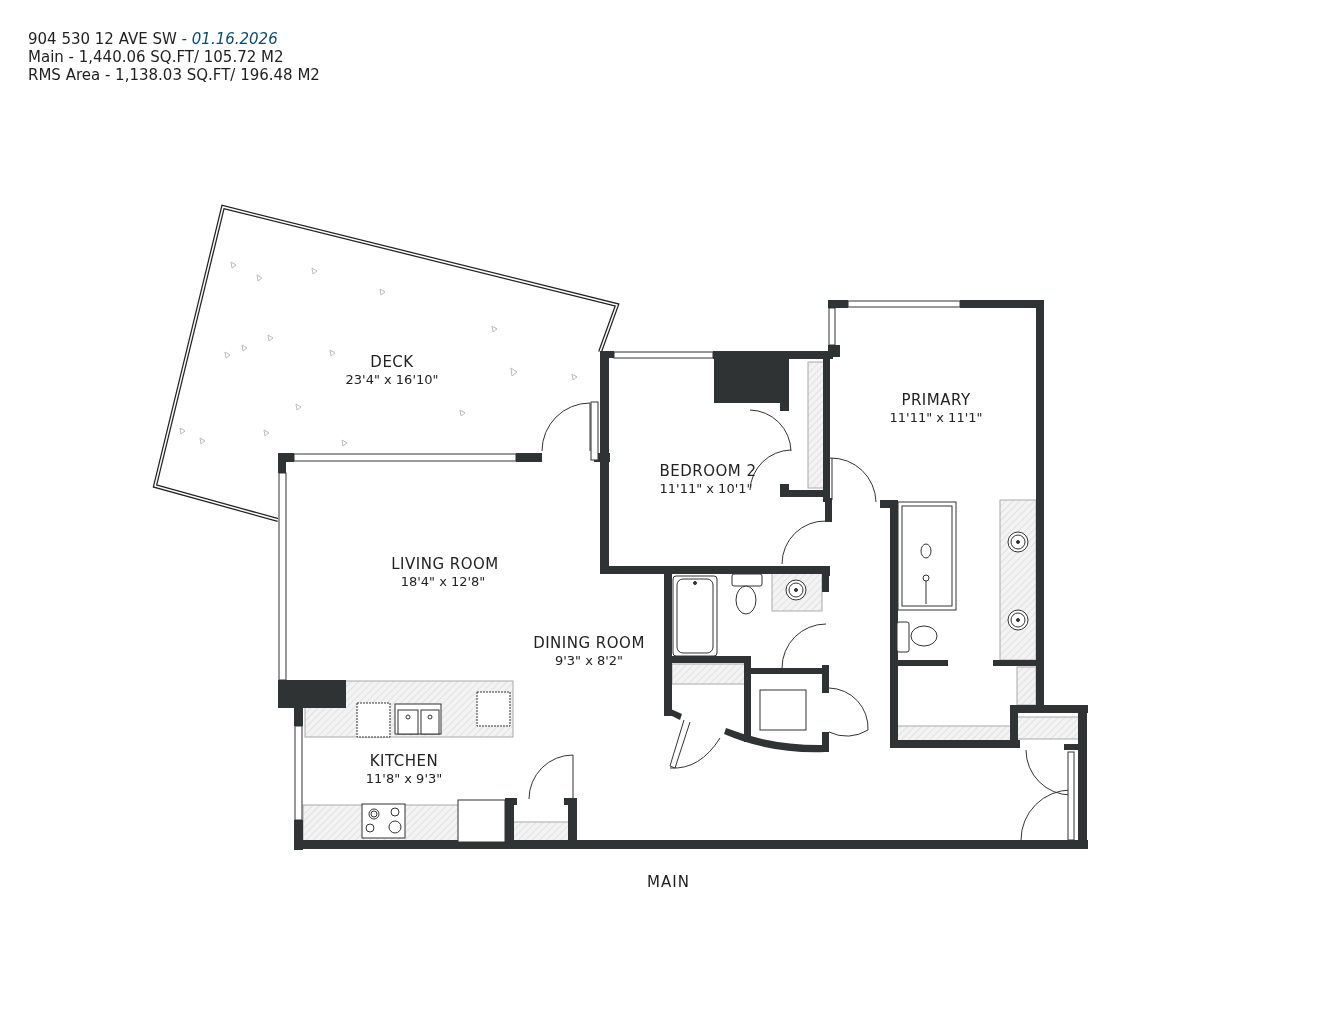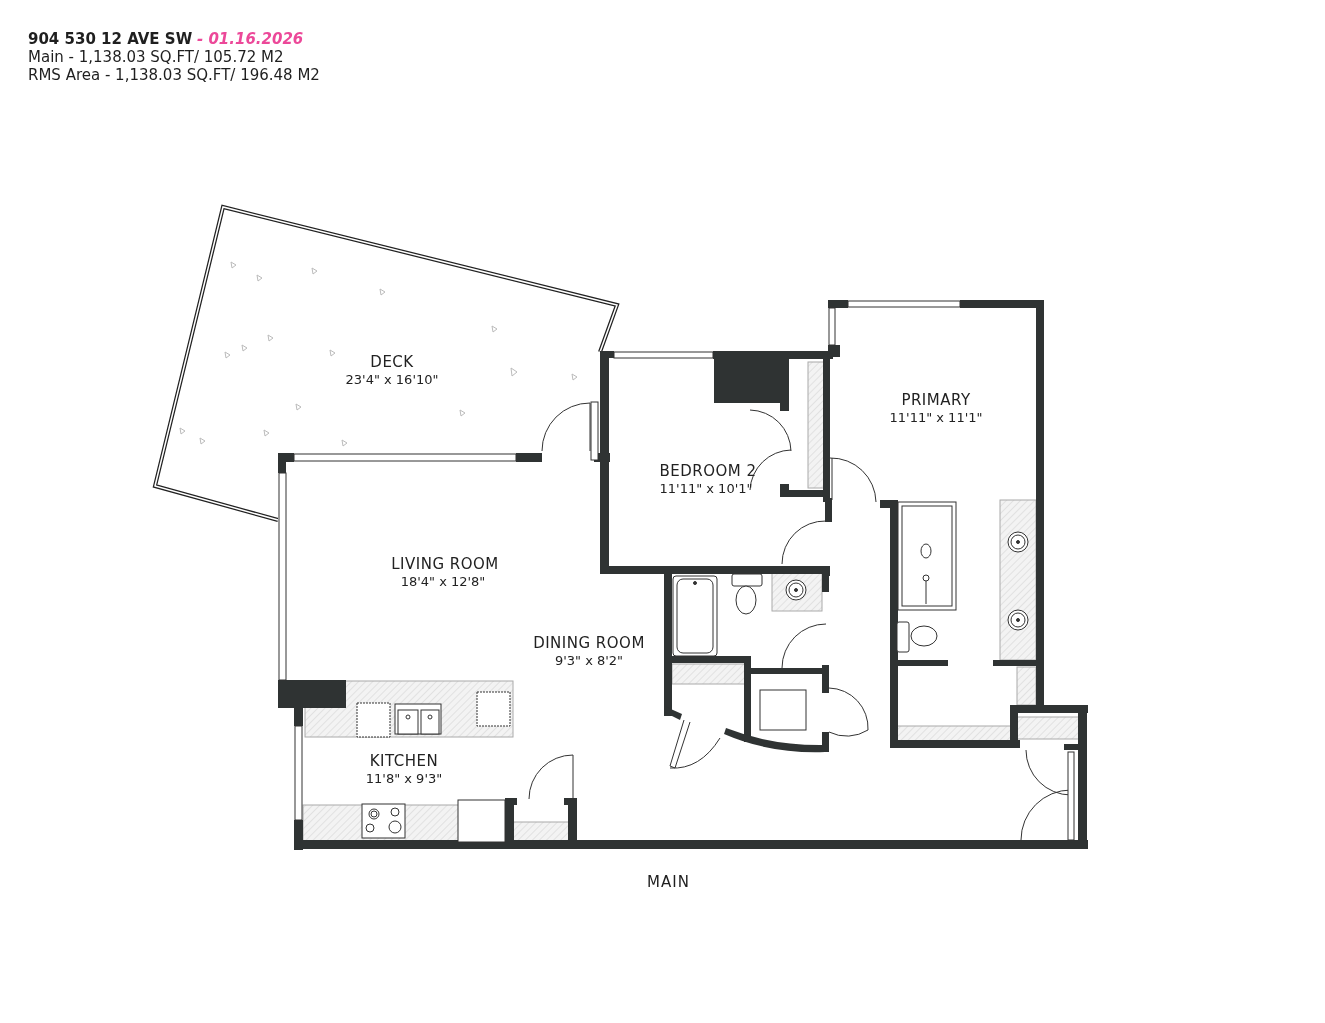--- a/index.html
+++ b/index.html
@@ -1,35 +1,35 @@
 <!DOCTYPE html>
 <html><head>
 <meta charset="utf-8">
 <style>
   html, body { margin:0; padding:0; background:#ffffff; }
   body { width:1325px; height:1023px; position:relative; overflow:hidden; font-family:"DejaVu Sans","Liberation Sans",sans-serif; color:#1f1f1f; }
   .header { position:absolute; left:28px; top:30px; line-height:18px; font-size:15px; }
-  .header .title { font-weight:bold; }
-  .header .date { font-style:italic; font-weight:bold; color:#ec4899; }
+  .header .title { font-weight:normal; }
+  .header .date { font-style:italic; font-weight:normal; color:#0c4a6e; }
   .header div { white-space:nowrap; }
   svg.plan { position:absolute; left:0; top:0; }
   .lbl { font-family:"DejaVu Sans","Liberation Sans",sans-serif; fill:#222; text-anchor:middle; }
   .lbl-name { font-size:15px; letter-spacing:0.5px; }
   .lbl-dim { font-size:13px; }
   .floor-label { position:absolute; left:0; width:1337px; top:873px; text-align:center; font-size:15px; letter-spacing:1px; }
 </style>
 </head>
 <body>
 
 <div class="header">
   <div>
     <span class="title">904 530 12 AVE SW</span>
     <span class="date">- 01.16.2026</span>
   </div>
-  <div>Main - 1,138.03 SQ.FT/ 105.72 M2</div>
+  <div>Main - 1,440.06 SQ.FT/ 105.72 M2</div>
   <div>RMS Area - 1,138.03 SQ.FT/ 196.48 M2</div>
 </div>
 
 <svg class="plan" width="1325" height="1023" viewBox="0 0 1325 1023">
   <defs>
     <pattern id="hatch" width="5" height="5" patternUnits="userSpaceOnUse" patternTransform="rotate(45)">
       <rect width="5" height="5" fill="#f3f3f3"></rect>
       <line x1="0" y1="0" x2="0" y2="5" stroke="#cfcfcf" stroke-width="1"></line>
     </pattern>
   </defs>

